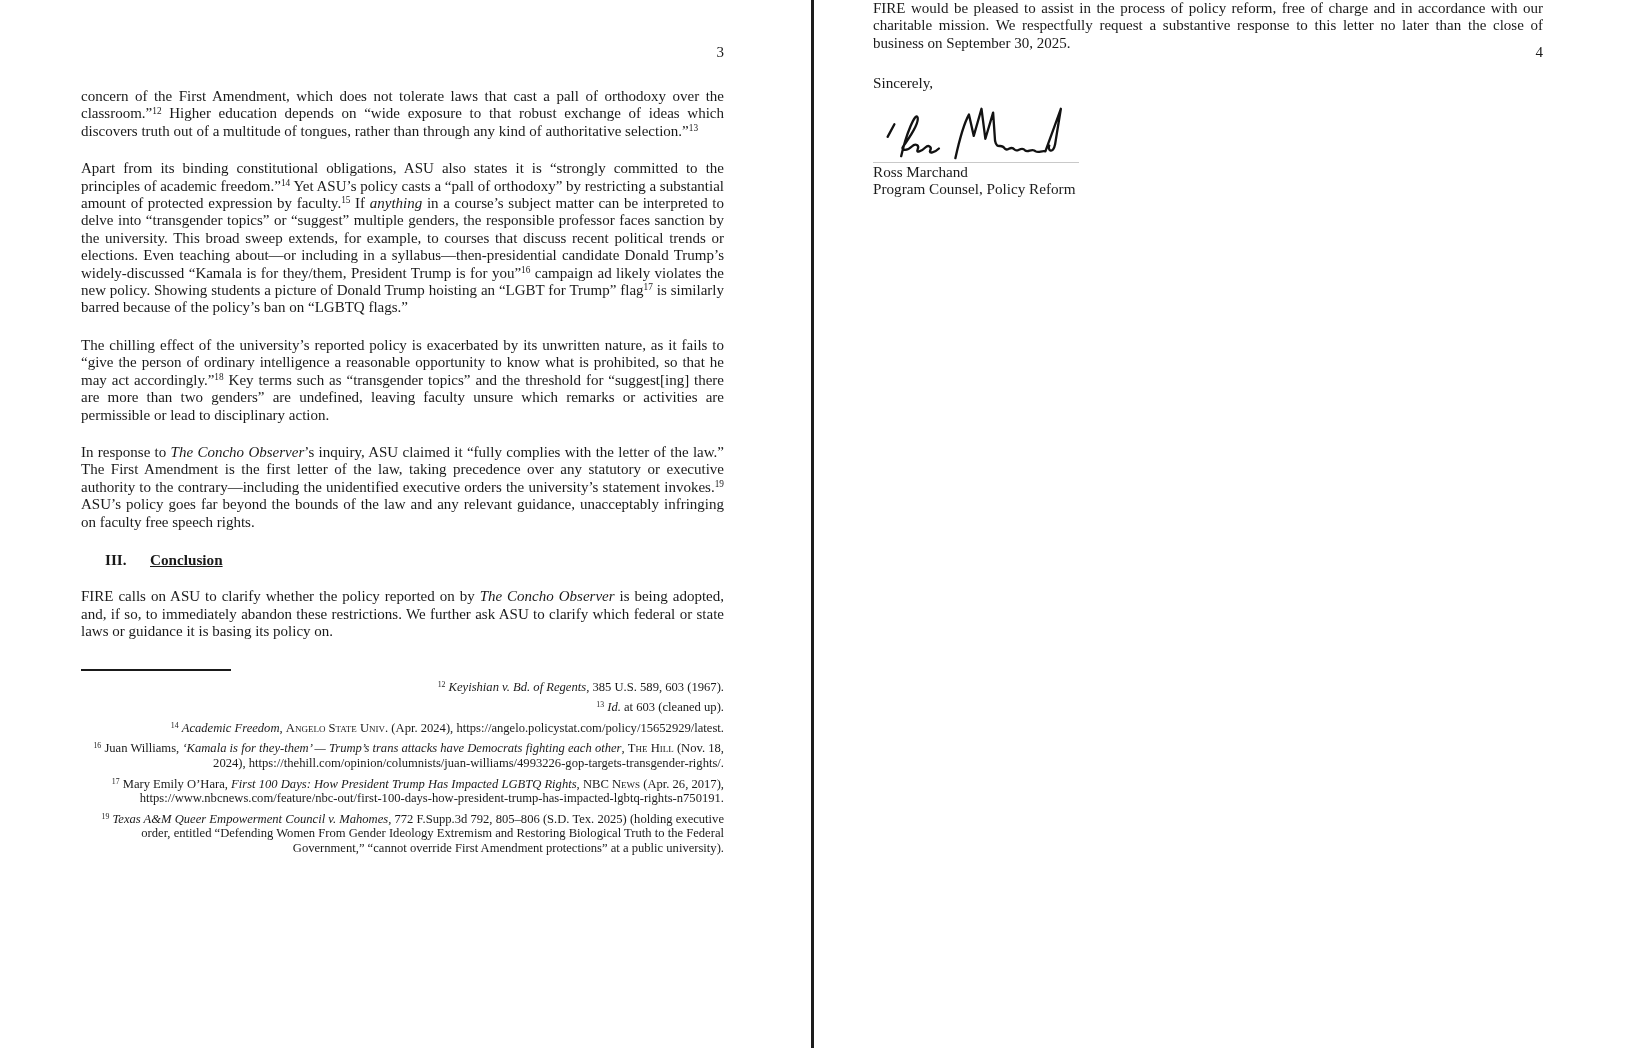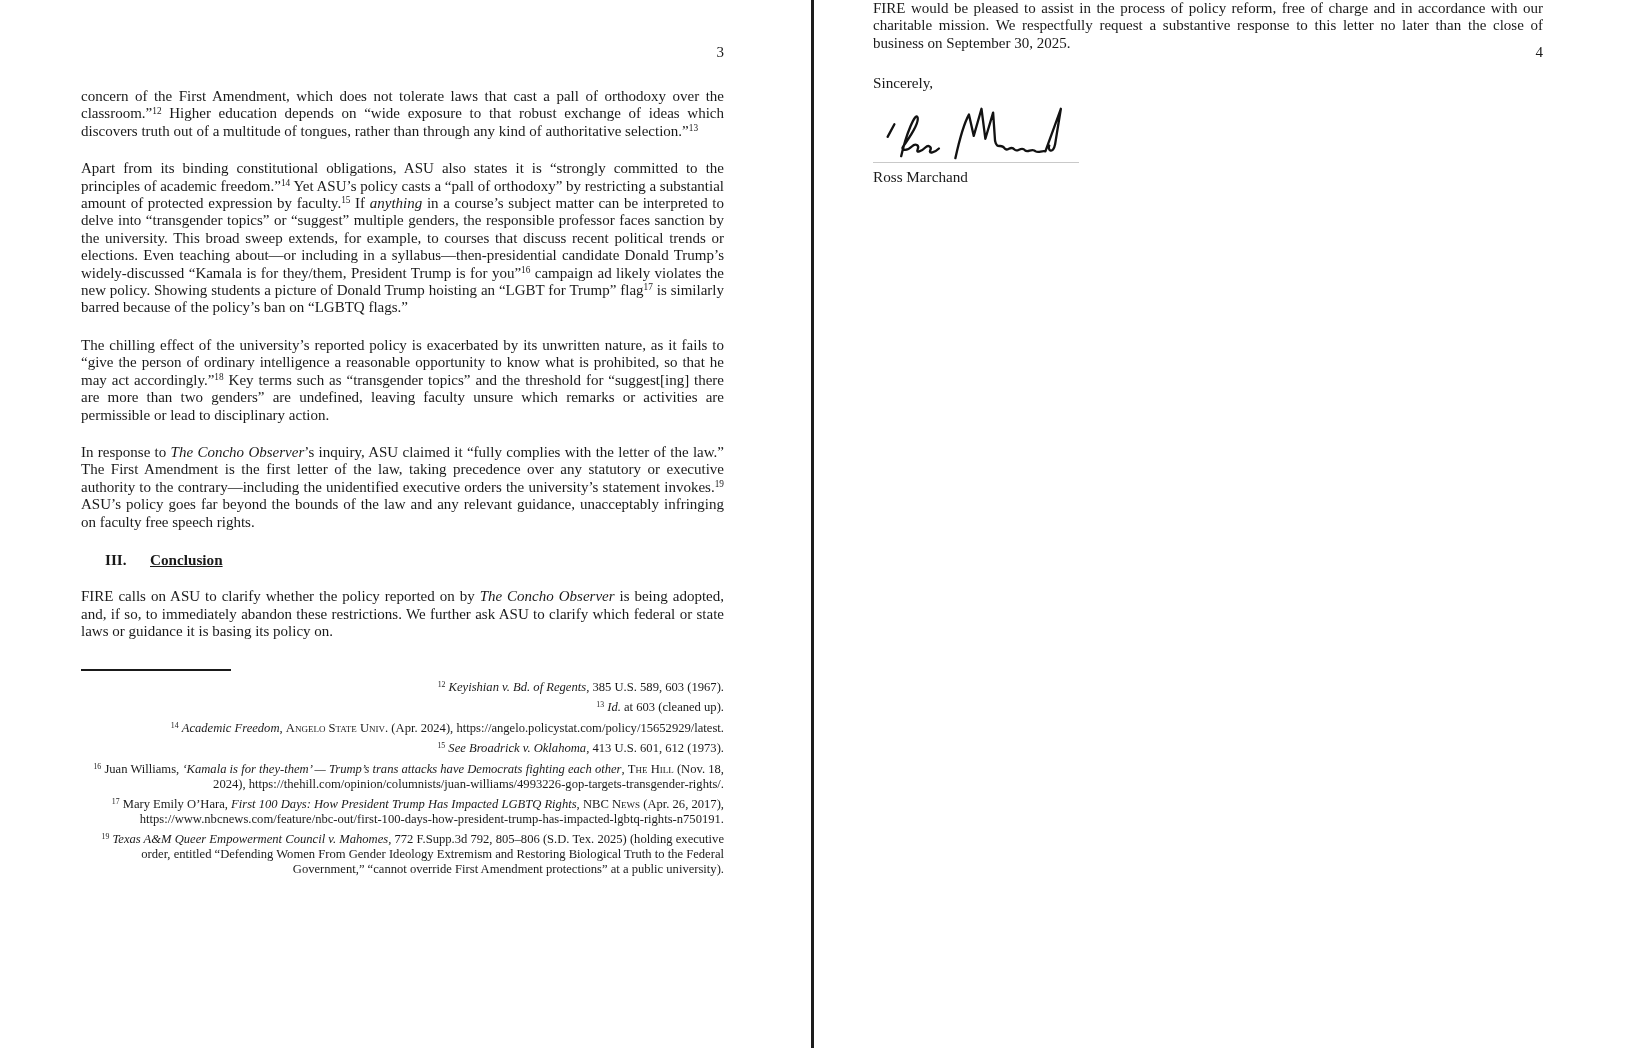--- a/index.html
+++ b/index.html
@@ -18,21 +18,21 @@
   sup{font-size:.62em;vertical-align:baseline;position:relative;top:-0.5em;line-height:0;}
   .heading{font-size:15.2px;line-height:17.4px;font-weight:bold;margin:0 0 20px 0;padding-left:24px;}
   .hnum{display:inline-block;min-width:45px;}
   .htitle{text-decoration:underline;}
   .fnrule{width:150px;border-top:2px solid #1a1a1a;margin:28px 0 9px 0;}
   .footnote{font-size:12.6px;line-height:14.6px;margin:0 0 6px 0;text-align:right;}
   .closing{font-size:15.2px;line-height:17.4px;margin:22px 0 0 0;}
   .signature{display:block;margin:10px 0 0 6px;width:205px;height:60px;}
   .signature path{fill:none;stroke:#121212;stroke-width:2.4;stroke-linecap:round;stroke-linejoin:round;}
   .sigrule{width:206px;border-top:1px solid #c9c9c9;margin:0;}
-  .signame{font-size:15.2px;line-height:17.4px;margin-top:5px;}
+  .signame{font-size:15.2px;line-height:17.4px;}
   .sigtitle{font-size:15.2px;line-height:17.4px;}
 </style>
 </head>
 <body>
 
 <div class="canvas">
 
   <div class="divider"></div>
 
   <section class="page page3">
@@ -47,36 +47,36 @@
       <span class="hnum">III.</span><span class="htitle">Conclusion</span>
     </div>
 
     <p class="body"><span>FIRE calls on ASU to clarify whether the policy reported on by </span><span class="i">The Concho Observer</span><span> is being adopted, and, if so, to immediately abandon these restrictions. We further ask ASU to clarify which federal or state laws or guidance it is basing its policy on.</span></p>
 
     <div class="fnrule"></div>
 
     <div class="footnote"><sup>12</sup><span> </span><span class="i">Keyishian v. Bd. of Regents</span><span>, 385 U.S. 589, 603 (1967).</span></div>
     <div class="footnote"><sup>13</sup><span> </span><span class="i">Id.</span><span> at 603 (cleaned up).</span></div>
     <div class="footnote"><sup>14</sup><span> </span><span class="i">Academic Freedom</span><span>, </span><span class="sc">Angelo State Univ.</span><span> (Apr. 2024), https://angelo.policystat.com/policy/15652929/latest.</span></div>
-    <div class="footnote"><sup>15</sup><span> </span><span class="i">See Broadrick v. Oklahoma</span><span>, 413 U.S. 601, 612 (1973).</span></div>
     <div class="footnote"><sup>16</sup><span> Juan Williams, </span><span class="i">‘Kamala is for they-them’ — Trump’s trans attacks have Democrats fighting each other</span><span>, </span><span class="sc">The Hill</span><span> (Nov. 18, 2024), https://thehill.com/opinion/columnists/juan-williams/4993226-gop-targets-transgender-rights/.</span></div>
     <div class="footnote"><sup>17</sup><span> Mary Emily O’Hara, </span><span class="i">First 100 Days: How President Trump Has Impacted LGBTQ Rights</span><span>, </span><span class="sc">NBC News</span><span> (Apr. 26, 2017), https://www.nbcnews.com/feature/nbc-out/first-100-days-how-president-trump-has-impacted-lgbtq-rights-n750191.</span></div>
     <div class="footnote"><sup>19</sup><span> </span><span class="i">Texas A&amp;M Queer Empowerment Council v. Mahomes</span><span>, 772 F.Supp.3d 792, 805–806 (S.D. Tex. 2025) (holding executive order, entitled “Defending Women From Gender Ideology Extremism and Restoring Biological Truth to the Federal Government,” “cannot override First Amendment protections” at a public university).</span></div>
   </section>
 
   <section class="page page4">
     <div class="pagenum">4</div>
 
     <p class="body p4first"><span>FIRE would be pleased to assist in the process of policy reform, free of charge and in accordance with our charitable mission. We respectfully request a substantive response to this letter no later than the close of business on September 30, 2025.</span></p>
 
     <p class="closing">Sincerely,</p>
 
     <svg class="signature" viewBox="0 0 210 62" aria-hidden="true">
       <path d="M8,36 L15,23"></path>
       <path d="M22,56 C27,34 37,9 39,16 C41,23 28,40 24,46 C21,50 28,51 33,46 C37,42 41,45 39,49 C37,53 43,51 47,47 C50,44 54,46 52,50 C50,54 57,52 61,48"></path>
       <path d="M78,58 C82,40 88,20 92,13 L97,35 L105,7 L109,38 L117,11 L119,40 C121,50 125,42 129,48 C132,52 135,44 139,49 C142,53 146,45 150,50 C153,53 157,47 161,51 C164,53 167,50 171,51 L187,7 L181,44 C179,54 173,50 175,45"></path>
     </svg>
 
     <div class="sigrule"></div>
     <div class="signame">Ross Marchand</div>
+    <div class="sigtitle">Program Counsel, Policy Reform</div>
   </section>
 
 </div>
 
 </body></html>

